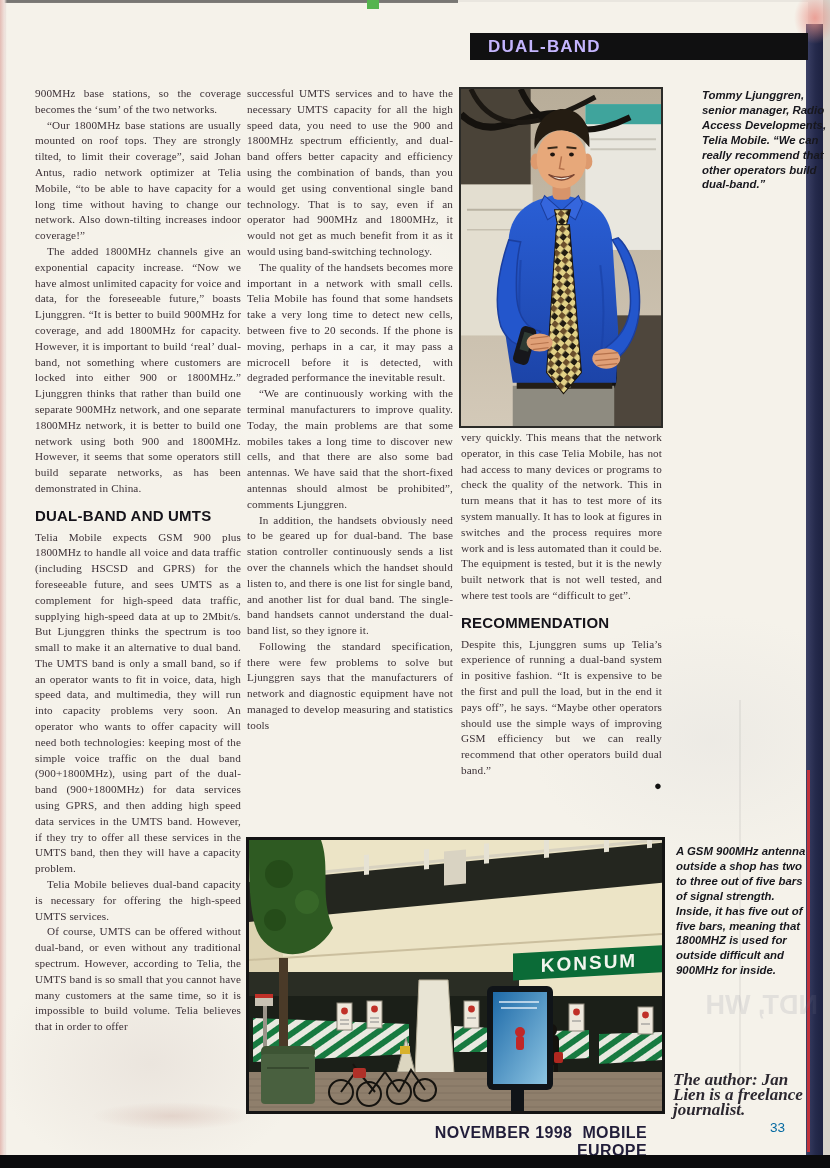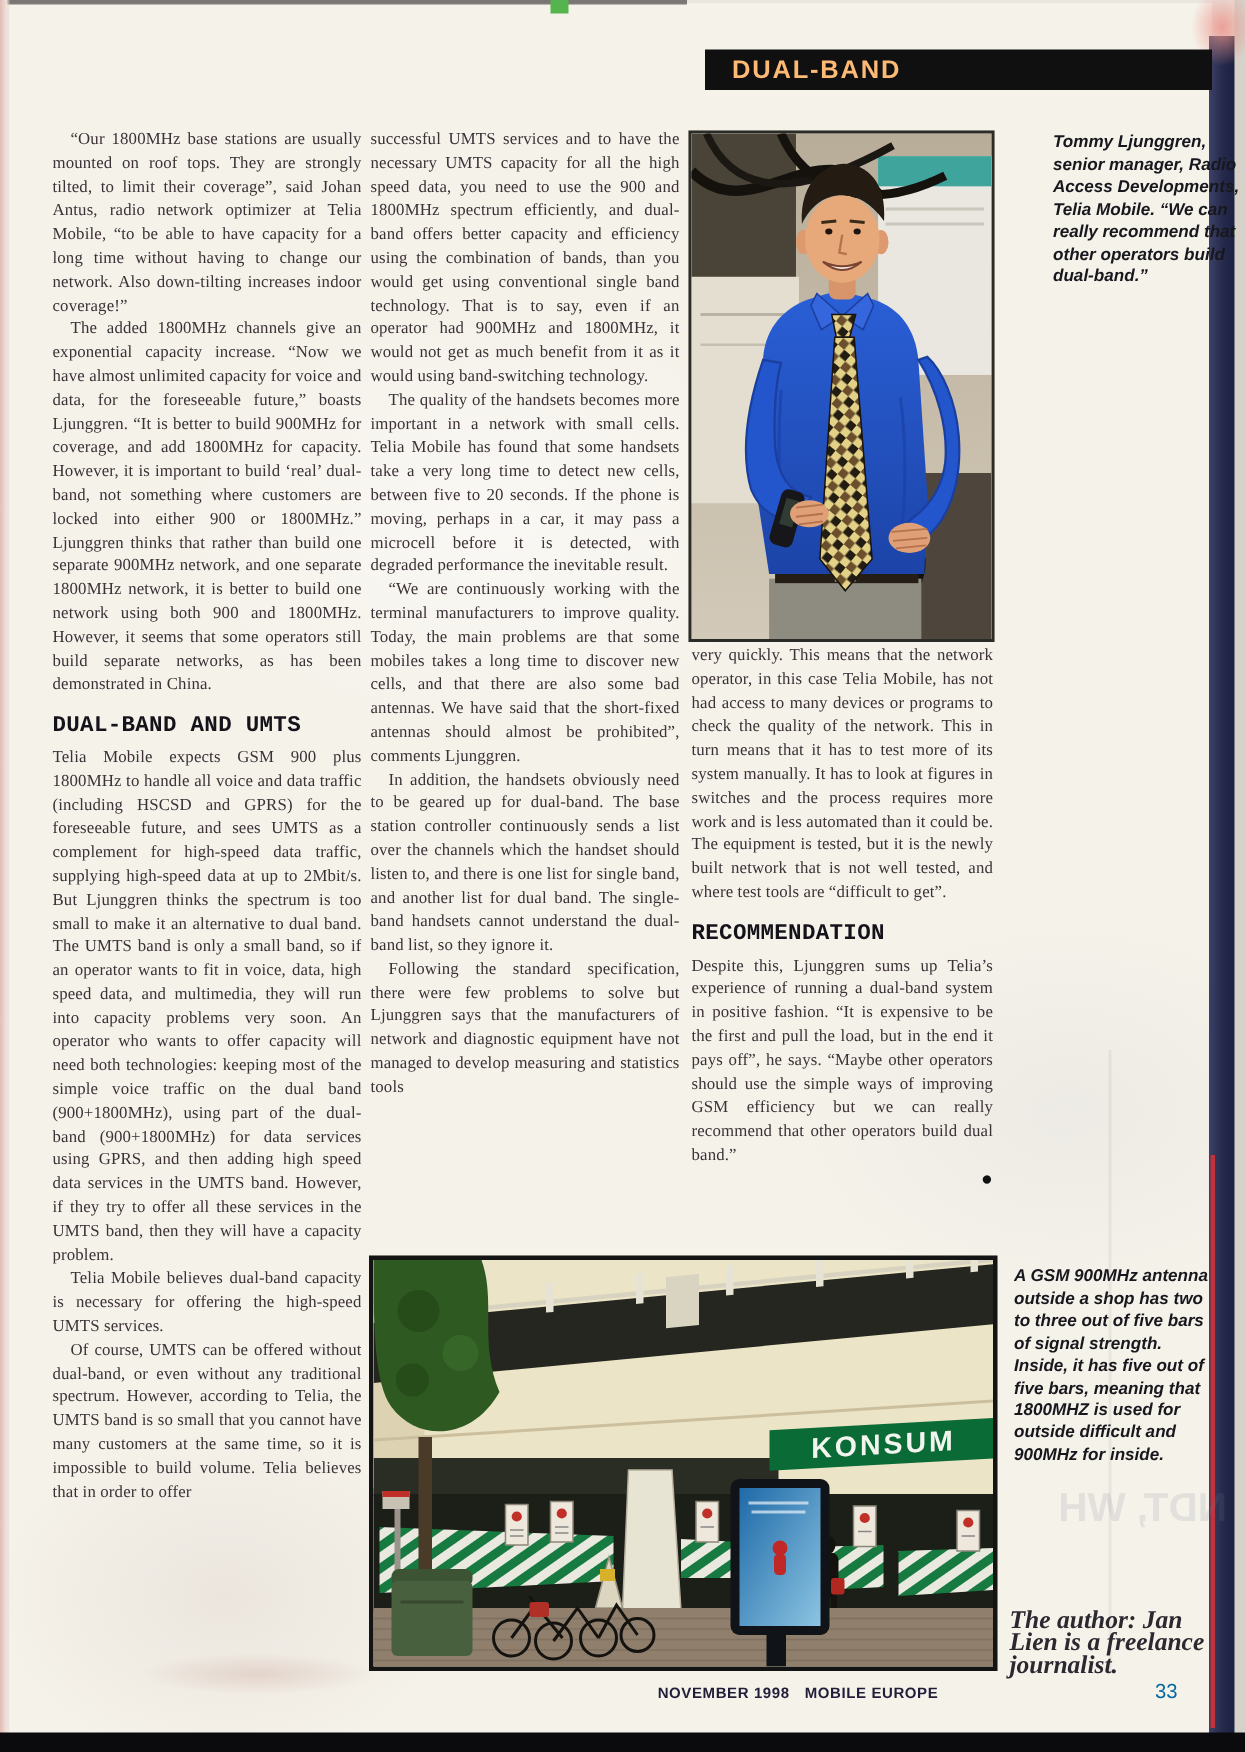--- a/index.html
+++ b/index.html
@@ -20,47 +20,47 @@
   .edge-right-red{position:absolute;left:807px;top:770px;width:3px;height:382px;background:#c0323c;}
   .edge-right-out{position:absolute;left:823px;top:0;width:7px;height:1168px;background:#d6d2ca;}
   .corner-pink{position:absolute;left:794px;top:-8px;width:42px;height:52px;
                background:radial-gradient(closest-side,rgba(235,148,138,.85),rgba(235,148,138,0));}
   .bottom-bar{position:absolute;left:0;top:1155px;width:830px;height:13px;background:#0b0b0d;}
   .registration-mark{position:absolute;left:367px;top:0;width:12px;height:9px;background:#55b44e;}
 
   
   .section-bar{position:absolute;left:470px;top:33px;width:338px;height:27px;background:#101011;
                display:flex;align-items:center;}
-  .section-bar span{color:#fdba74;font-family:"Liberation Sans",sans-serif;font-weight:800;
+  .section-bar span{color:#c4b5fd;font-family:"Liberation Sans",sans-serif;font-weight:800;
                     font-size:17px;letter-spacing:1.2px;padding-left:18px;}
 
   
   .col{position:absolute;text-align:justify;color:#3c3137;font-size:11.2px;line-height:15.8px;
        letter-spacing:.1px;overflow:hidden;}
   .col p{margin:0;}
   .col p.ind{text-indent:12px;}
   .col1{left:35px;top:86px;width:206px;height:1022px;}
   .col2{left:247px;top:86px;width:206px;height:760px;}
   .col3{left:461px;top:430px;width:201px;height:414px;}
-  .h-sans{font-family:Liberation Mono, monospace;font-weight:800;font-size:15px;
+  .h-sans{font-family:Liberation Sans, sans-serif;font-weight:800;font-size:15px;
           letter-spacing:.2px;color:#15131a;margin:11px 0 6px;text-align:left;}
   .endmark{text-align:right;font-size:13px;line-height:10px;margin-top:2px;color:#111;}
 
   
   .cap{position:absolute;font-family:"Liberation Sans",sans-serif;font-weight:700;
        font-style:italic;font-size:11.4px;line-height:14.9px;color:#17171d;}
   .cap-portrait{left:676px;top:88px;width:134px;margin-left:26px;}
   .cap-shop{left:676px;top:844px;width:130px;}
   .author-note{position:absolute;left:673px;top:1072px;width:148px;
                font-family:"Liberation Serif","DejaVu Serif",serif;font-style:italic;font-weight:700;
                font-size:17px;line-height:15px;color:#2c2830;}
 
   
-  .footer-line{position:absolute;left:417px;top:1124px;width:230px;text-align:center;
-               font-family:"Liberation Sans",sans-serif;font-size:10px;font-weight:600;
+  .footer-line{position:absolute;left:417px;top:1124px;width:230px;text-align:right;
+               font-family:"Liberation Sans",sans-serif;font-size:16px;font-weight:600;
                letter-spacing:.4px;color:#221e3a;}
   .footer-line .sep{display:inline-block;width:10px;}
   .page-num{position:absolute;left:770px;top:1120px;font-family:"Liberation Sans",sans-serif;
             font-size:13.5px;color:#0369a1;}
 
   
   .photo{position:absolute;box-sizing:border-box;}
   .photo-portrait{left:459px;top:87px;width:204px;height:341px;border:2px solid #2b2b28;background:#cfc5b4;}
   .photo-shop{left:246px;top:837px;width:419px;height:277px;border:3px solid #141414;background:#ece4c6;}
   .photo svg{display:block;width:100%;height:100%;}
@@ -85,20 +85,21 @@
   <div class="edge-right"></div>
   <div class="edge-right-red"></div>
   <div class="corner-pink"></div>
   <div class="vfold"></div>
 
   <div class="section-bar">
     <span>DUAL-BAND</span>
   </div>
 
   <div class="col col1">
+    <p>900MHz base stations, so the coverage becomes the ‘sum’ of the two networks.</p>
     <p class="ind">“Our 1800MHz base stations are usually mounted on roof tops. They are strongly tilted, to limit their coverage”, said Johan Antus, radio network optimizer at Telia Mobile, “to be able to have capacity for a long time without having to change our network. Also down-tilting increases indoor coverage!”</p>
     <p class="ind">The added 1800MHz channels give an exponential capacity increase. “Now we have almost unlimited capacity for voice and data, for the foreseeable future,” boasts Ljunggren. “It is better to build 900MHz for coverage, and add 1800MHz for capacity. However, it is important to build ‘real’ dual-band, not something where customers are locked into either 900 or 1800MHz.” Ljunggren thinks that rather than build one separate 900MHz network, and one separate 1800MHz network, it is better to build one network using both 900 and 1800MHz. However, it seems that some operators still build separate networks, as has been demonstrated in China.</p>
     <h2 class="h-sans">DUAL-BAND AND UMTS</h2>
     <p>Telia Mobile expects GSM 900 plus 1800MHz to handle all voice and data traffic (including HSCSD and GPRS) for the foreseeable future, and sees UMTS as a complement for high-speed data traffic, supplying high-speed data at up to 2Mbit/s. But Ljunggren thinks the spectrum is too small to make it an alternative to dual band. The UMTS band is only a small band, so if an operator wants to fit in voice, data, high speed data, and multimedia, they will run into capacity problems very soon. An operator who wants to offer capacity will need both technologies: keeping most of the simple voice traffic on the dual band (900+1800MHz), using part of the dual-band (900+1800MHz) for data services using GPRS, and then adding high speed data services in the UMTS band. However, if they try to offer all these services in the UMTS band, then they will have a capacity problem.</p>
     <p class="ind">Telia Mobile believes dual-band capacity is necessary for offering the high-speed UMTS services.</p>
     <p class="ind">Of course, UMTS can be offered without dual-band, or even without any traditional spectrum. However, according to Telia, the UMTS band is so small that you cannot have many customers at the same time, so it is impossible to build volume. Telia believes that in order to offer</p>
   </div>
 
   <div class="col col2">
     <p>successful UMTS services and to have the necessary UMTS capacity for all the high speed data, you need to use the 900 and 1800MHz spectrum efficiently, and dual-band offers better capacity and efficiency using the combination of bands, than you would get using conventional single band technology. That is to say, even if an operator had 900MHz and 1800MHz, it would not get as much benefit from it as it would using band-switching technology.</p>

